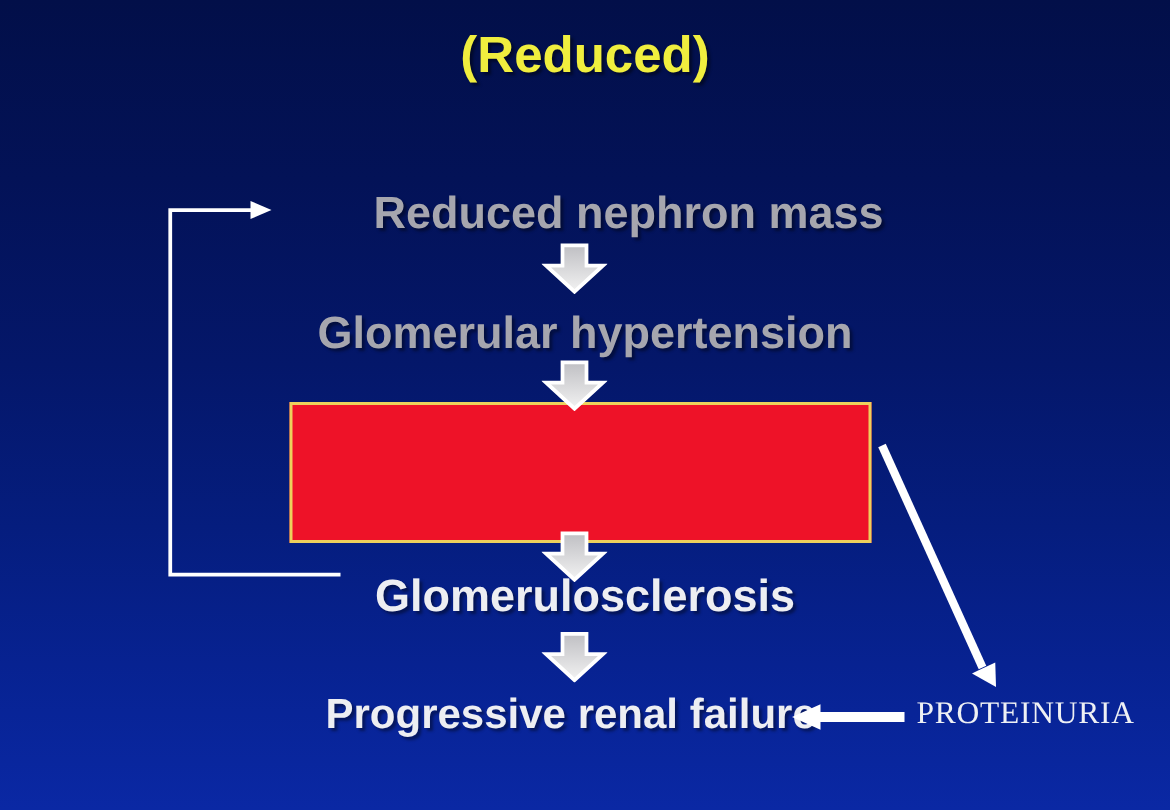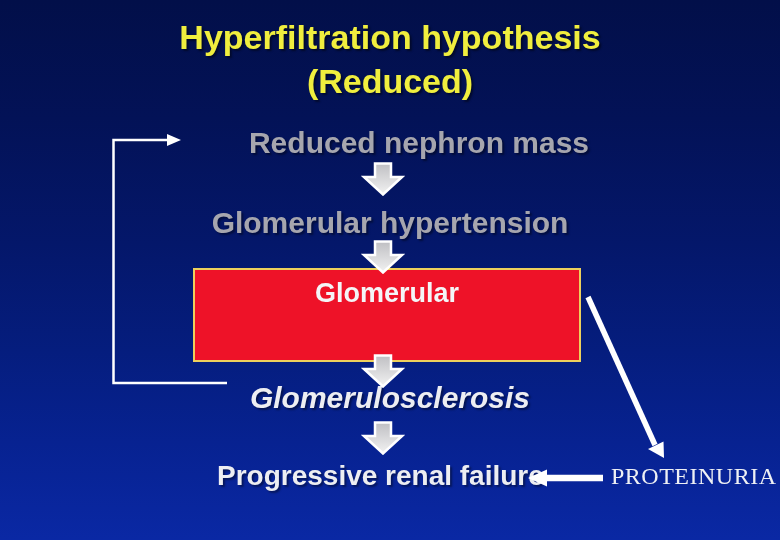--- a/index.html
+++ b/index.html
@@ -29,37 +29,37 @@
     position: absolute;
     left: 0; width: 100%;
     text-align: center;
     font-weight: bold;
     font-size: 30px;
     line-height: 32px;
     text-shadow: 2px 2px 2px rgba(0,0,0,0.4);
     z-index: 3;
   }
   .step.muted  { color: #a6a6ae; }
-  .step.bright { color: #edeef2; font-style: italic; }
+  .step.bright { color: #edeef2; }
 
   .step-final {
     position: absolute;
     left: 217px; top: 460px;
     font-weight: bold;
     font-size: 28px;
     color: #edeef2;
     text-shadow: 2px 2px 2px rgba(0,0,0,0.4);
     z-index: 3;
   }
 
   .proteinuria {
     position: absolute;
     left: 611px; top: 463px;
     font-family: "Liberation Serif", "DejaVu Serif", serif;
-    font-size: 24px;
+    font-size: 21px;
     color: #eef0f4;
     letter-spacing: 0.5px;
     white-space: nowrap;
     z-index: 3;
   }
 
   .highlight-box {
     position: absolute;
     left: 193px; top: 268px;
     width: 384px; height: 83px;
@@ -93,21 +93,20 @@
     z-index: 5;
     pointer-events: none;
   }
 </style>
 </head>
 <body>
 
 <div class="slide">
 
   <div class="title">
-    <div>Hyperfiltration hypothesis</div>
     <div>(Reduced)</div>
   </div>
 
   <div class="step muted" style="top:127px;padding-left:29px;">Reduced nephron mass</div>
 
   <svg class="block-arrow a1" viewBox="0 0 44 34">
     <defs>
       <linearGradient id="gA1" x1="0" y1="0" x2="0" y2="1">
         <stop offset="0" stop-color="#bfbfc3"></stop>
           <stop offset="1" stop-color="#f2f2f2"></stop>
@@ -122,21 +121,20 @@
     <defs>
       <linearGradient id="gA2" x1="0" y1="0" x2="0" y2="1">
         <stop offset="0" stop-color="#bfbfc3"></stop>
           <stop offset="1" stop-color="#f2f2f2"></stop>
       </linearGradient>
     </defs>
     <path d="M14 1.5 H30 V15 H41 L22 32.5 L3 15 H14 Z" fill="url(#gA2)" stroke="#ffffff" stroke-width="2.5"></path>
   </svg>
 
   <div class="highlight-box">
-    <div>Glomerular</div>
   </div>
 
   <svg class="block-arrow a3" viewBox="0 0 44 34">
     <defs>
       <linearGradient id="gA3" x1="0" y1="0" x2="0" y2="1">
         <stop offset="0" stop-color="#bfbfc3"></stop>
           <stop offset="1" stop-color="#f2f2f2"></stop>
       </linearGradient>
     </defs>
     <path d="M14 1.5 H30 V15 H41 L22 32.5 L3 15 H14 Z" fill="url(#gA3)" stroke="#ffffff" stroke-width="2.5"></path>

